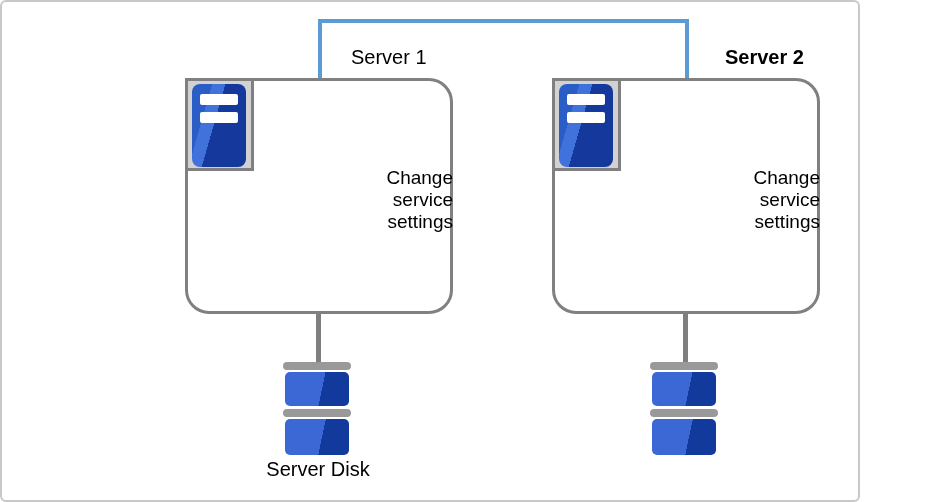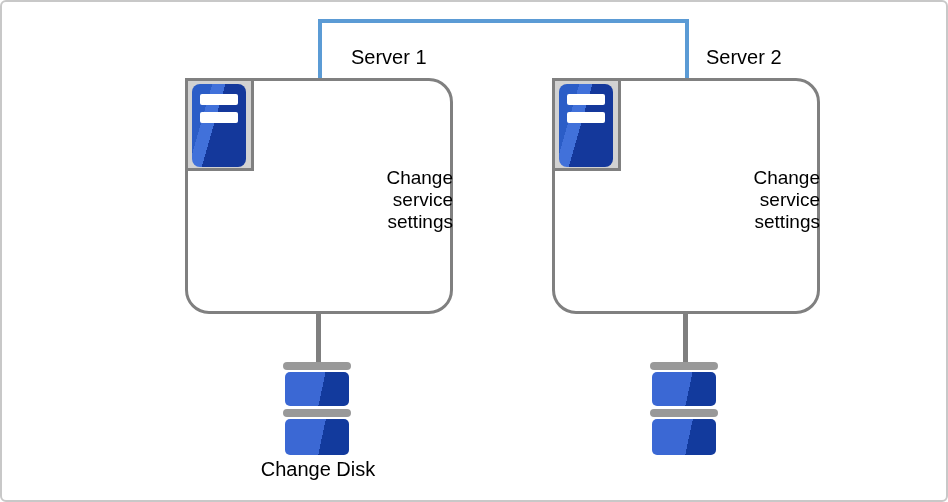--- a/index.html
+++ b/index.html
@@ -1,32 +1,32 @@
 <!DOCTYPE html>
 <html><head>
 <meta charset="utf-8">
 <style>
   html,body{margin:0;padding:0;background:#fff;}
   .canvas{
-    position:relative;width:948px;height:502px;box-sizing:border-box;
+    position:relative;width:860px;height:502px;box-sizing:border-box;
     background:#ffffff;border:2px solid #c8c8c8;border-radius:6px;overflow:hidden;
     font-family:"Liberation Sans",sans-serif;color:#000;
   }
   
   .connector-h{position:absolute;left:316px;top:17px;width:371px;height:4px;background:#5b9bd5;}
   .connector-v{position:absolute;top:17px;width:4px;height:60px;background:#5b9bd5;}
   .connector-v.v1{left:316px;}
   .connector-v.v2{left:683px;}
   
   .node{position:absolute;top:0;width:268px;height:502px;}
   .node--1{left:183px;}
   .node--2{left:550px;}
   .node-title{position:absolute;top:45px;font-size:20px;line-height:20px;white-space:nowrap;}
   .node--1 .node-title{left:166px;}
-  .node--2 .node-title{left:154px;}
+  .node--2 .node-title{left:173px;font-weight:bold;}
   .node-box{
     position:absolute;left:0;top:76px;width:268px;height:236px;box-sizing:border-box;
     border:3px solid #808080;border-radius:24px;background:#fff;
   }
   .icon-plate{
     position:absolute;left:0;top:76px;width:69px;height:93px;box-sizing:border-box;
     background:#d2d2d2;border:3px solid #808080;
   }
   .tower{
     position:absolute;left:4px;top:3px;width:54px;height:83px;border-radius:8px;
@@ -73,21 +73,21 @@
     <div class="node-body">Change
 service
 settings</div>
     <div class="stem"></div>
     <div class="disk">
       <div class="platter-bar bar1"></div>
       <div class="disk-blue blue1"></div>
       <div class="platter-bar bar2"></div>
       <div class="disk-blue blue2"></div>
     </div>
-    <div class="disk-label">Change Disk</div>
+    <div class="disk-label">Server Disk</div>
   </div>
 
   <div class="node node--2">
     <div class="node-title">Server 2</div>
     <div class="node-box"></div>
     <div class="icon-plate">
       <div class="tower">
         <div class="slot slot1"></div>
         <div class="slot slot2"></div>
       </div>

